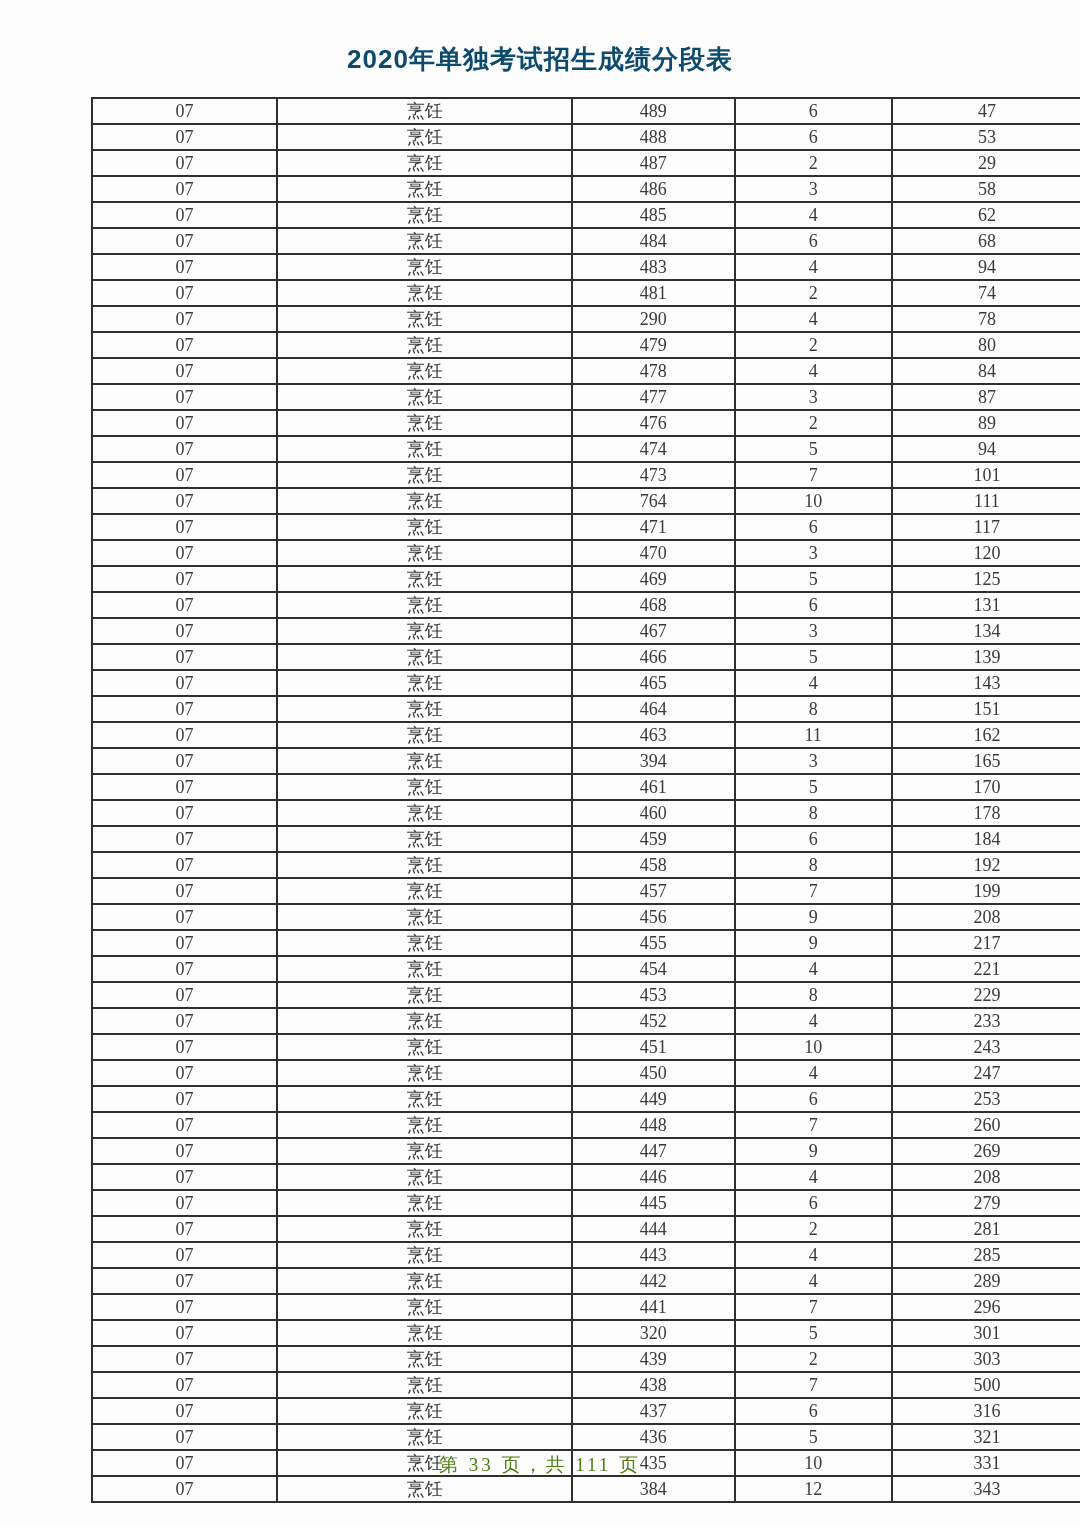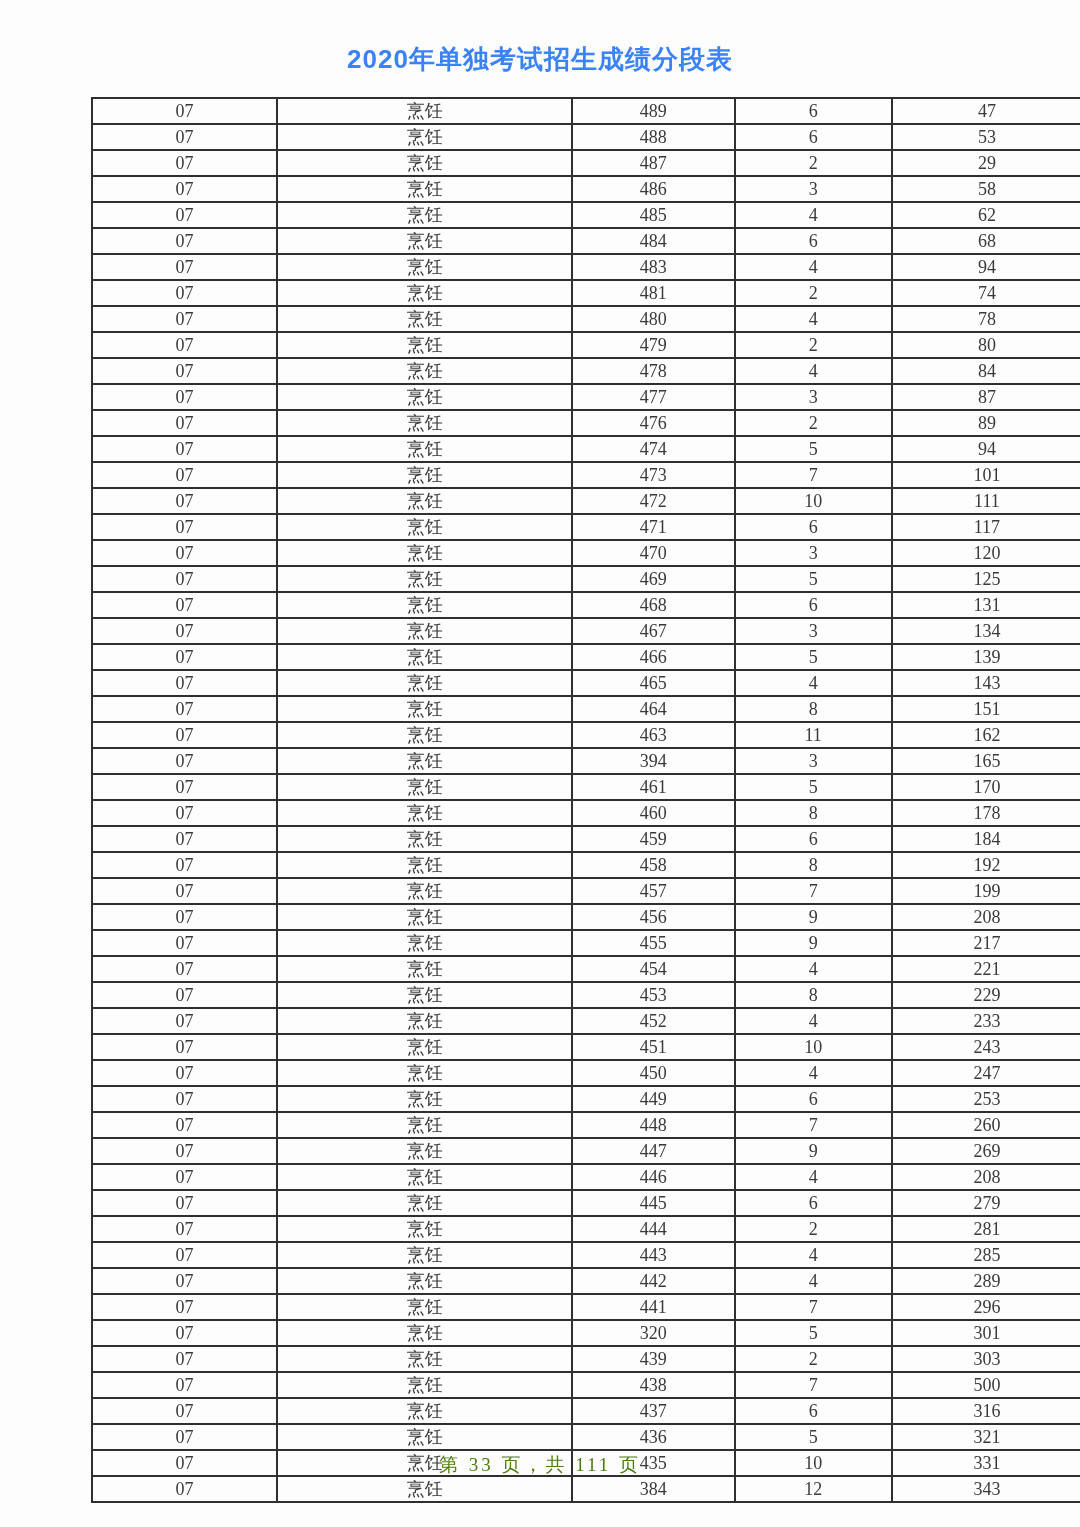--- a/index.html
+++ b/index.html
@@ -19,21 +19,21 @@
     position: absolute;
     top: 42px;
     left: 0;
     width: 100%;
     margin: 0;
     text-align: center;
     font-family: "Liberation Sans", "DejaVu Sans", sans-serif;
     font-weight: 700;
     font-size: 26px;
     letter-spacing: 1px;
-    color: #3b82f6;
+    color: #0c4a6e;
   }
   table.score-table {
     position: absolute;
     top: 97px;
     left: 91px;
     width: 992px;
     height: 1328px;
     border-collapse: collapse;
     table-layout: fixed;
   }
@@ -126,21 +126,21 @@
         <tr>
           <td>07</td>
           <td>烹饪</td>
           <td>481</td>
           <td>2</td>
           <td>74</td>
         </tr>
         <tr>
           <td>07</td>
           <td>烹饪</td>
-          <td>480</td>
+          <td>290</td>
           <td>4</td>
           <td>78</td>
         </tr>
         <tr>
           <td>07</td>
           <td>烹饪</td>
           <td>479</td>
           <td>2</td>
           <td>80</td>
         </tr>
@@ -175,21 +175,21 @@
         <tr>
           <td>07</td>
           <td>烹饪</td>
           <td>473</td>
           <td>7</td>
           <td>101</td>
         </tr>
         <tr>
           <td>07</td>
           <td>烹饪</td>
-          <td>472</td>
+          <td>764</td>
           <td>10</td>
           <td>111</td>
         </tr>
         <tr>
           <td>07</td>
           <td>烹饪</td>
           <td>471</td>
           <td>6</td>
           <td>117</td>
         </tr>

